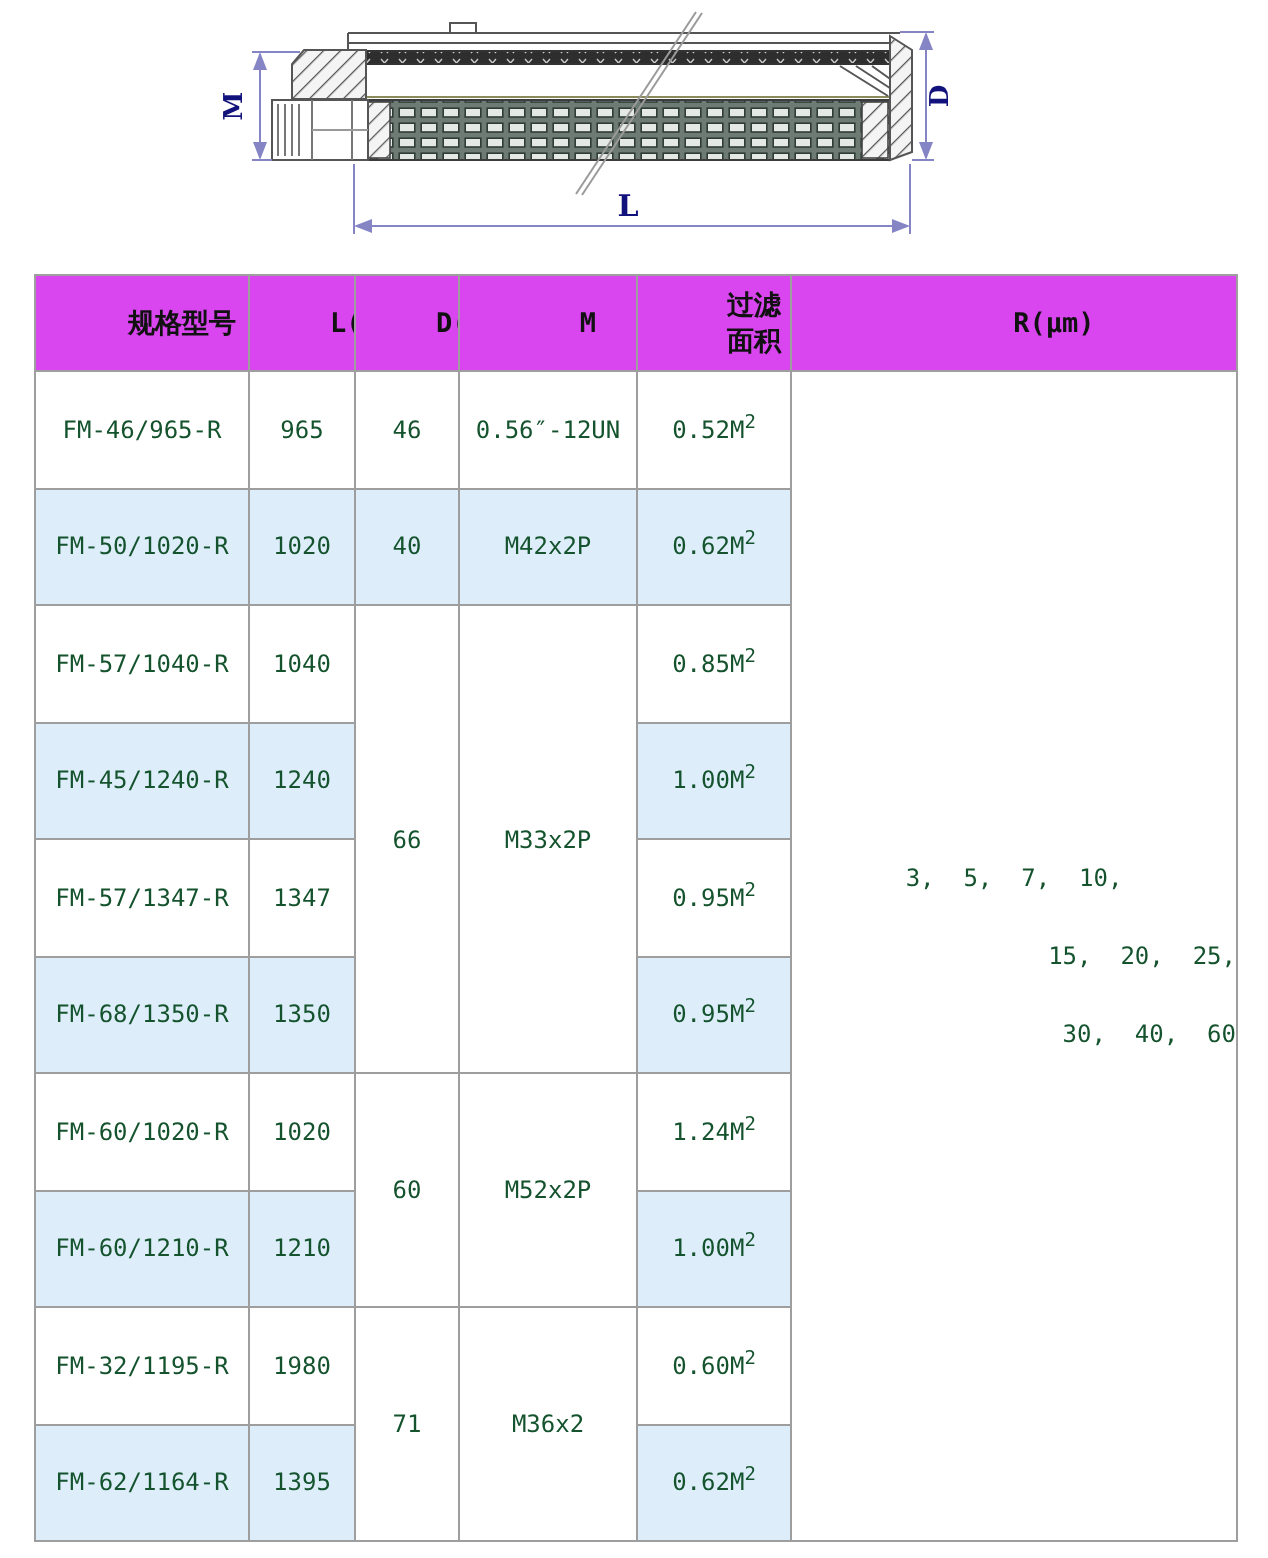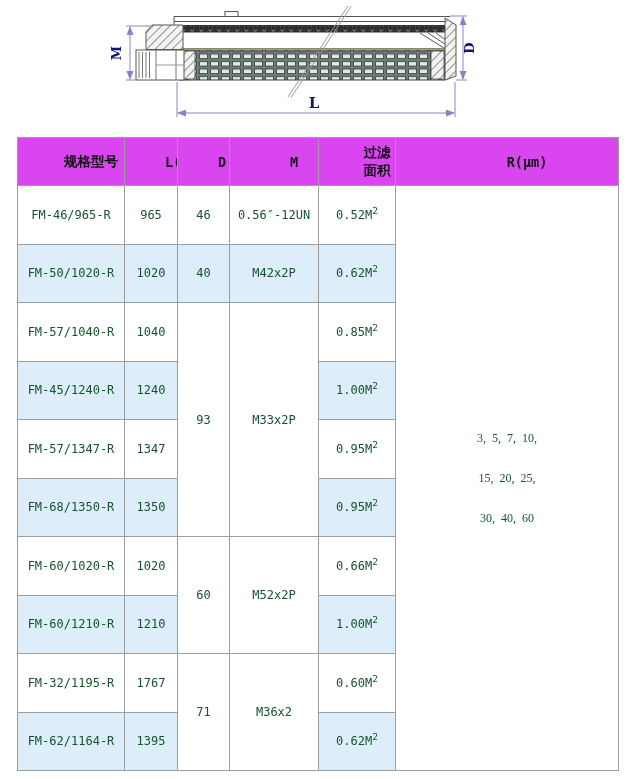--- a/index.html
+++ b/index.html
@@ -29,22 +29,22 @@
     font-size:13.5px; font-weight:bold; color:#111;padding-left:40px;
   }
   .spec-table td {
     height:57.5px;
     font-size:12px; color:#14532d;
     background:#ffffff;
   }
   .spec-table td.alt { background:#ddeefa; }
   .spec-table sup { font-size:9.5px; vertical-align:super; line-height:0; }
   .r-cell { background:#ffffff; }
-  .r-line { white-space:pre; font-size:12px;font-family:Liberation Serif, serif; }
-  .r-line + .r-line { margin-top:25px; }
+  .r-line { white-space:pre; font-size:12px; }
+  .r-line + .r-line { margin-top:25px;text-align:right; }
 </style>
 </head>
 <body>
 
 <div class="page">
 
   <svg class="diagram" width="634" height="132" viewBox="0 0 634 132">
     <defs>
       <marker id="arr" markerWidth="9" markerHeight="8" refX="8" refY="3.5" orient="auto-start-reverse">
         <path d="M0,0 L9,3.5 L0,7 Z" fill="#8585c6"></path>
@@ -160,21 +160,21 @@
       <tr>
         <td class="alt">FM-50/1020-R</td>
         <td class="alt">1020</td>
         <td class="alt">40</td>
         <td class="alt">M42x2P</td>
         <td class="alt"><span>0.62M</span><sup>2</sup></td>
       </tr>
       <tr>
         <td>FM-57/1040-R</td>
         <td>1040</td>
-        <td rowspan="4">93</td>
+        <td rowspan="4">66</td>
         <td rowspan="4">M33x2P</td>
         <td><span>0.85M</span><sup>2</sup></td>
       </tr>
       <tr>
         <td class="alt">FM-45/1240-R</td>
         <td class="alt">1240</td>
         <td class="alt"><span>1.00M</span><sup>2</sup></td>
       </tr>
       <tr>
         <td>FM-57/1347-R</td>
@@ -184,30 +184,30 @@
       <tr>
         <td class="alt">FM-68/1350-R</td>
         <td class="alt">1350</td>
         <td class="alt"><span>0.95M</span><sup>2</sup></td>
       </tr>
       <tr>
         <td>FM-60/1020-R</td>
         <td>1020</td>
         <td rowspan="2">60</td>
         <td rowspan="2">M52x2P</td>
-        <td><span>0.66M</span><sup>2</sup></td>
+        <td><span>1.24M</span><sup>2</sup></td>
       </tr>
       <tr>
         <td class="alt">FM-60/1210-R</td>
         <td class="alt">1210</td>
         <td class="alt"><span>1.00M</span><sup>2</sup></td>
       </tr>
       <tr>
         <td>FM-32/1195-R</td>
-        <td>1767</td>
+        <td>1980</td>
         <td rowspan="2">71</td>
         <td rowspan="2">M36x2</td>
         <td><span>0.60M</span><sup>2</sup></td>
       </tr>
       <tr>
         <td class="alt">FM-62/1164-R</td>
         <td class="alt">1395</td>
         <td class="alt"><span>0.62M</span><sup>2</sup></td>
       </tr>
     </tbody>

